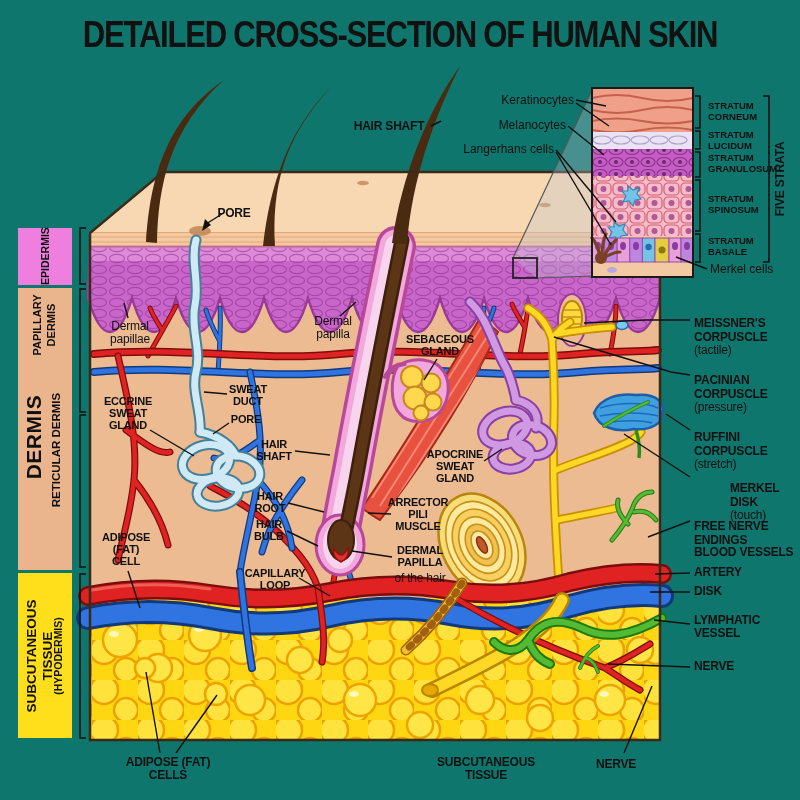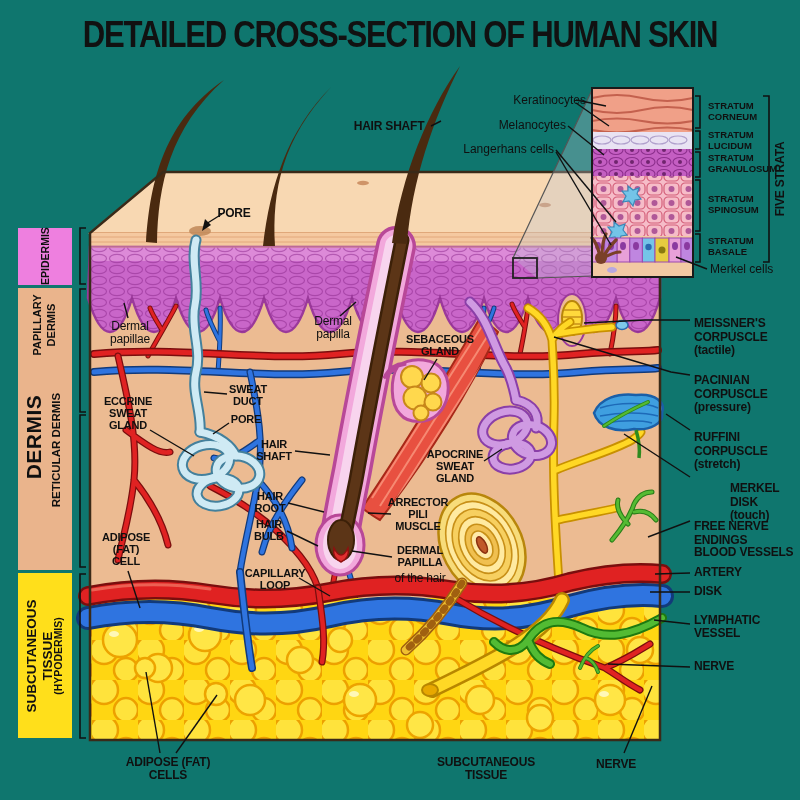--- a/index.html
+++ b/index.html
@@ -7,21 +7,21 @@
          font-family:"Liberation Sans",sans-serif;}
   #art{position:absolute;left:0;top:0;}
   .title{position:absolute;left:50%;top:16px;transform:translateX(-50%) scaleX(.84);
          font:800 37px/1 "Liberation Sans",sans-serif;letter-spacing:-1.5px;color:#111;white-space:nowrap;}
   .lab{position:absolute;transform:translate(-50%,-50%);font:700 11px/1.07 "Liberation Sans",sans-serif;
        color:#101010;text-align:center;white-space:pre-line;letter-spacing:-.2px;}
   .lab.reg{font-weight:400;font-size:12px;}
   .lab.big{font-size:12px;}
   .rlab{position:absolute;font:700 12px/1.12 "Liberation Sans",sans-serif;color:#101010;
         white-space:pre-line;letter-spacing:-.2px;}
-  .rsub{font-weight:700;display:block;}
+  .rsub{font-weight:400;display:block;}
   .ralign{transform:translate(-100%,-50%);}
   .rot{transform:translate(-50%,-50%) rotate(-90deg);}
   .bar{position:absolute;}
   .bar-epi{left:18px;top:228px;width:54px;height:57px;background:#ee7fdf;}
   .bar-derm{left:18px;top:288px;width:54px;height:282px;background:#eab48c;}
   .bar-sub{left:18px;top:573px;width:54px;height:165px;background:#ffdf1b;}
   .bartxt{position:absolute;text-align:center;color:#101010;white-space:pre-line;}
   .stratum{position:absolute;left:708px;font:700 9.5px/1.15 "Liberation Sans",sans-serif;color:#101010;white-space:pre-line;}
   .insetsmall{font:400 12px/1.1 "Liberation Sans",sans-serif;color:#101010;position:absolute;white-space:nowrap;}
 </style>
@@ -400,21 +400,21 @@
 <div class="bar bar-sub"></div>
 <div class="bartxt rot" style="left:45px;top:256px;width:90px;font:700 10.5px/1 'Liberation Sans',sans-serif">EPIDERMIS</div>
 <div class="bartxt rot" style="left:45px;top:325px;width:110px;font:700 11px/1.25 'Liberation Sans',sans-serif">PAPILLARY
 DERMIS</div>
 <div class="bartxt rot" style="left:33px;top:437px;width:140px;font:800 21px/1 'Liberation Sans',sans-serif;letter-spacing:.5px">DERMIS</div>
 <div class="bartxt rot" style="left:57px;top:450px;width:150px;font:700 11.5px/1 'Liberation Sans',sans-serif">RETICULAR DERMIS</div>
 <div class="bartxt rot" style="left:40px;top:656px;width:150px;font:700 13.5px/1.2 'Liberation Sans',sans-serif">SUBCUTANEOUS
 TISSUE</div>
 <div class="bartxt rot" style="left:58px;top:656px;width:150px;font:700 10.5px/1 'Liberation Sans',sans-serif">(HYPODERMIS)</div>
 
-<div class="insetsmall ralign" style="left:586px;top:101px">Keratinocytes</div>
+<div class="insetsmall ralign" style="left:574px;top:101px">Keratinocytes</div>
 <div class="insetsmall ralign" style="left:566px;top:126px">Melanocytes</div>
 <div class="insetsmall ralign" style="left:554px;top:150px">Langerhans cells</div>
 <div class="insetsmall" style="left:710px;top:263px">Merkel cells</div>
 
 <div class="stratum" style="top:101px">STRATUM
 CORNEUM</div>
 <div class="stratum" style="top:130px">STRATUM
 LUCIDUM</div>
 <div class="stratum" style="top:153px">STRATUM
 GRANULOSUM</div>

